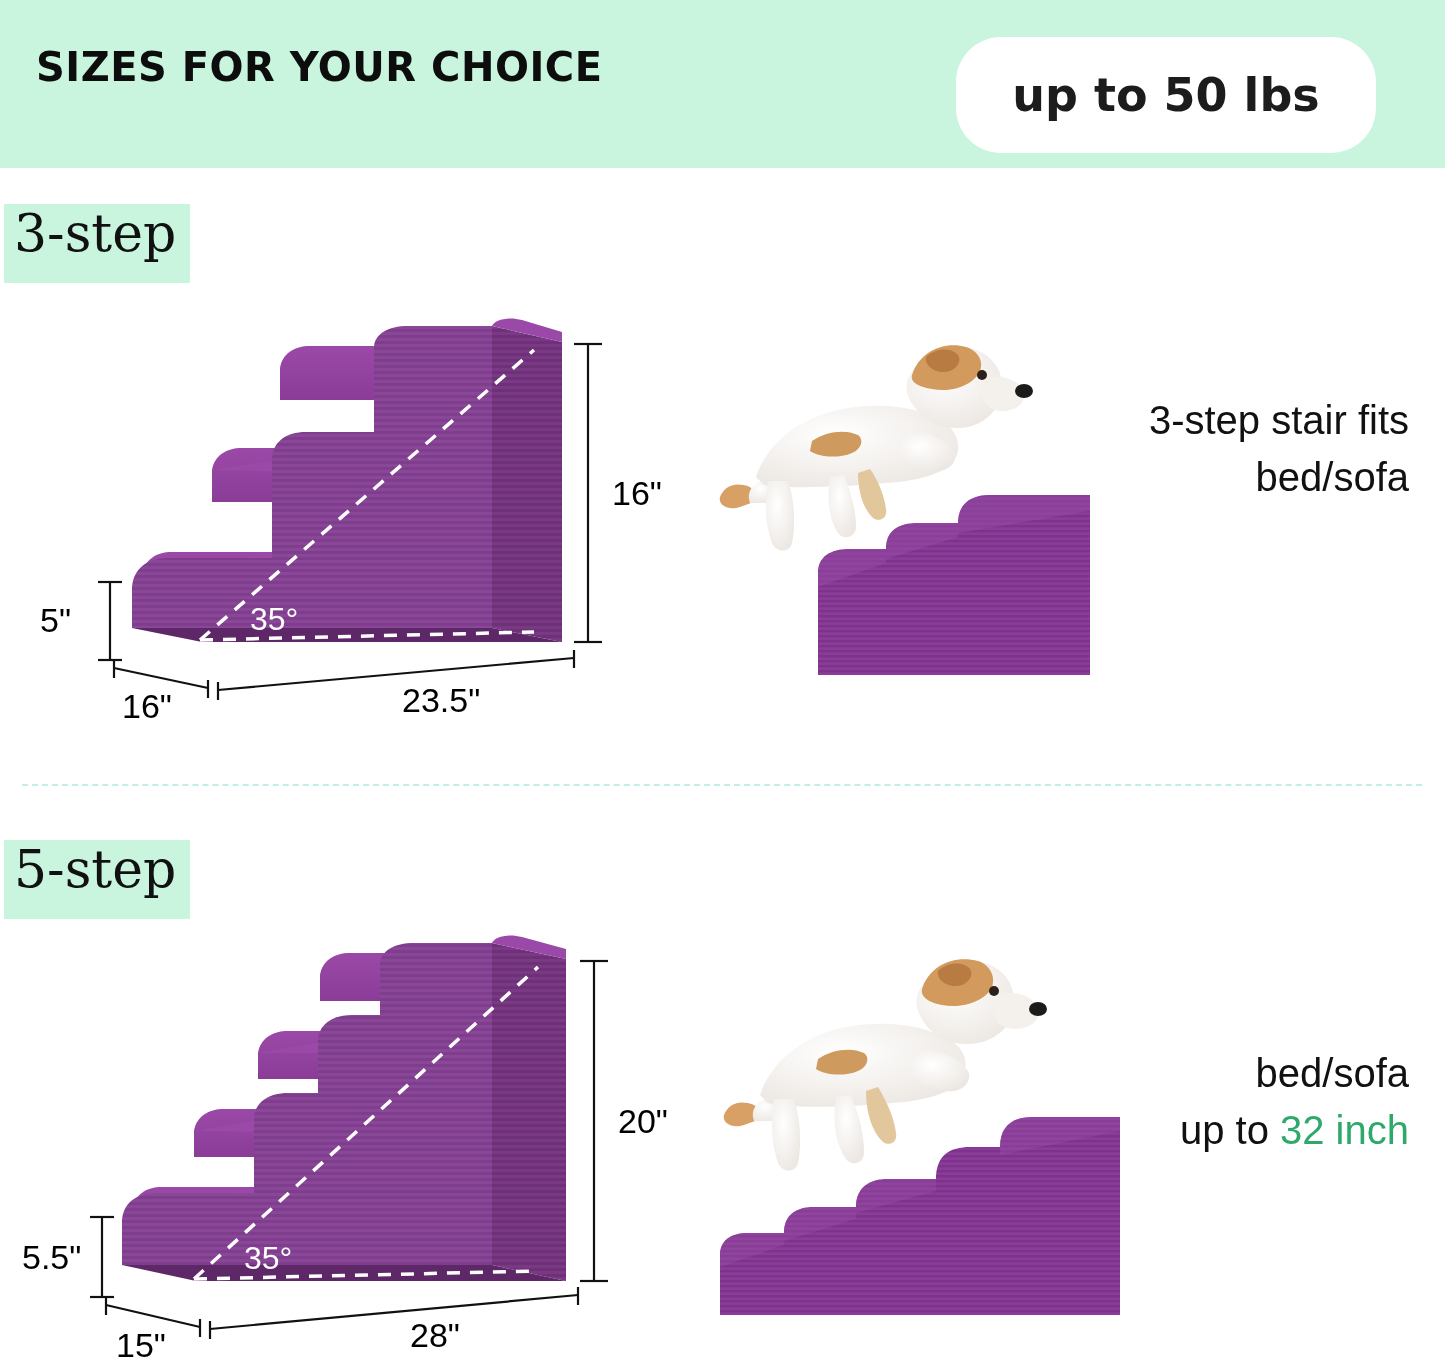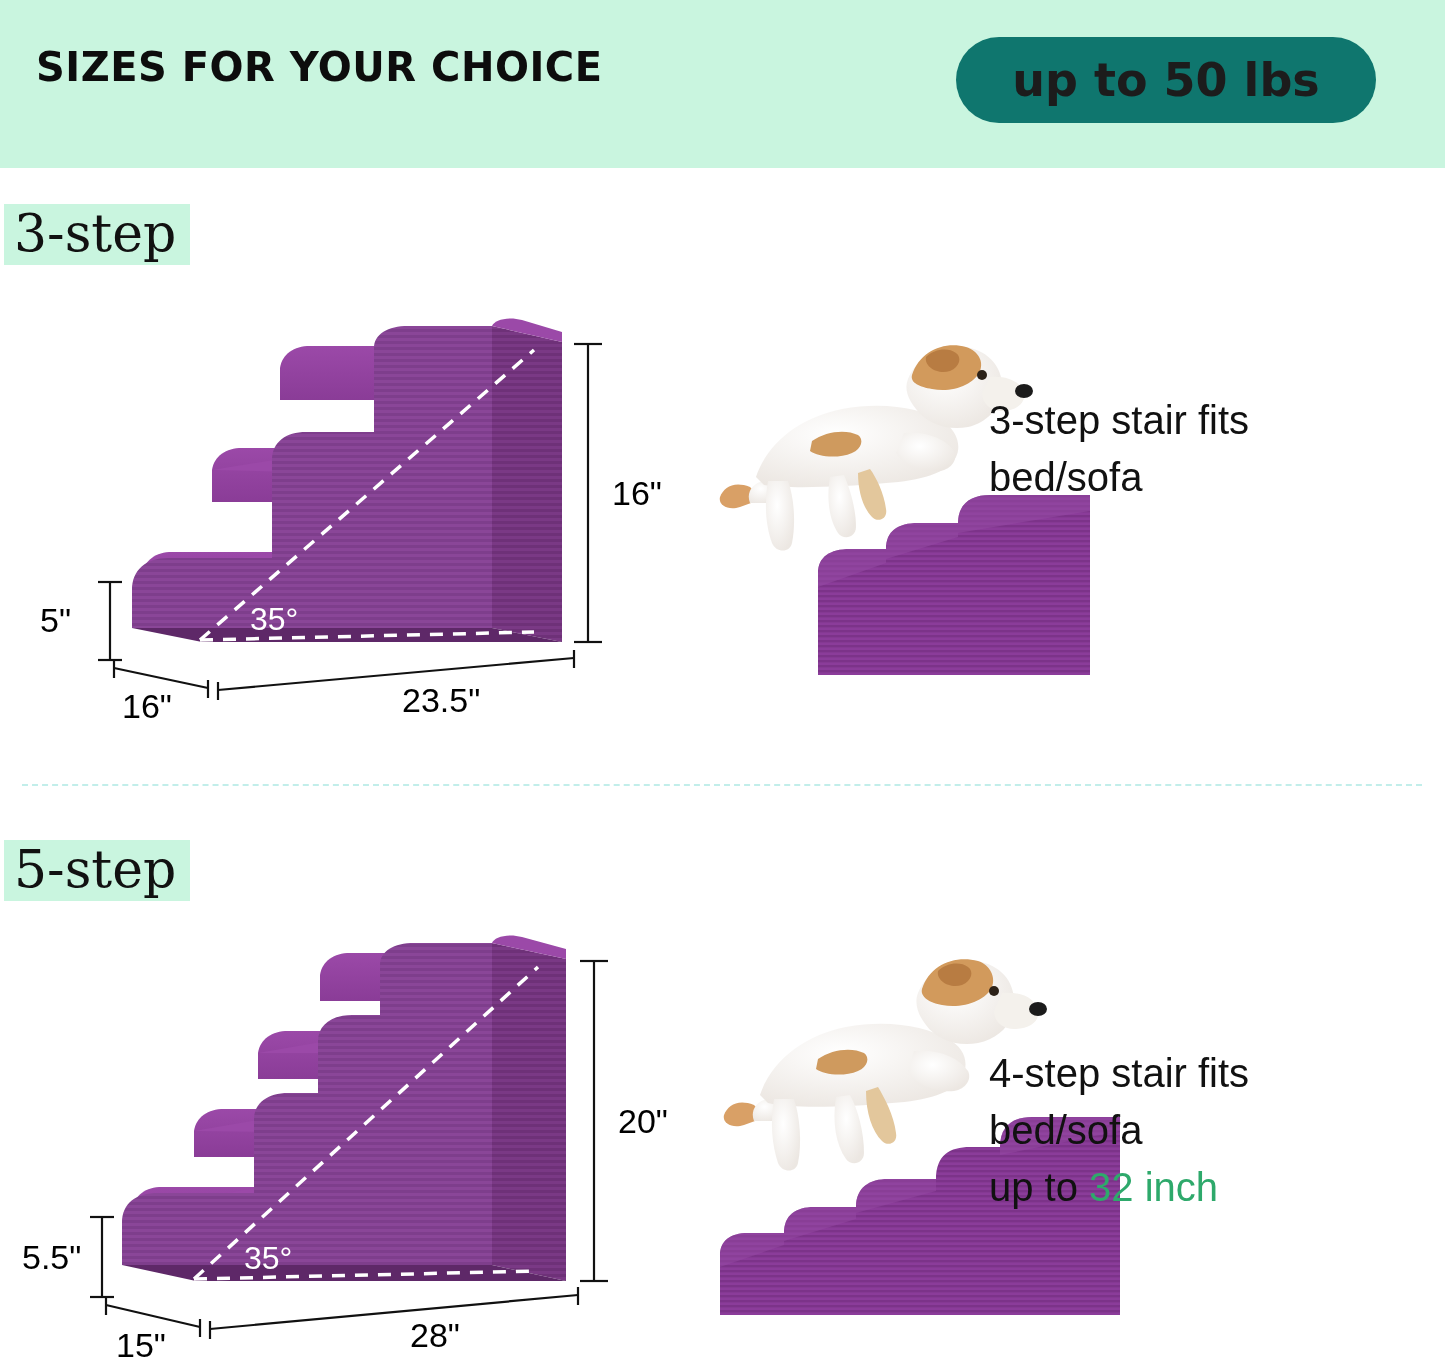--- a/index.html
+++ b/index.html
@@ -19,37 +19,37 @@
   }
   .header-title {
     position:absolute; left:36px; top:44px;
     font-family:"DejaVu Sans", sans-serif;
     font-size:40px; font-weight:bold; letter-spacing:0.5px;
     color:#0d0d0d; white-space:nowrap;
     transform:scaleX(1.0);
   }
   .weight-badge {
     position:absolute; left:956px; top:37px;
-    width:420px; height:86px;
-    background:#0f766e; border-radius:45px;
+    width:420px; height:116px;
+    background:#ffffff; border-radius:45px;
     display:flex; align-items:center; justify-content:center;
   }
   .weight-badge-text {
     font-family:"DejaVu Sans", sans-serif;
     font-size:46px; font-weight:bold; color:#1c1c1c;
     white-space:nowrap;
   }
 
   
   .step-tag {
     position:absolute;
     background:#c9f5df;
     font-family:"DejaVu Serif", serif;
     font-size:52px; color:#111111;
-    padding:2px 14px 4px 10px;
+    padding:2px 14px 22px 10px;
     line-height:1.05;
     white-space:nowrap;
   }
   .tag-3step { left:4px; top:204px; }
   .tag-4step { left:4px; top:840px; }
 
   
   .section-divider {
     position:absolute; left:22px; top:784px; width:1400px; height:0;
     border-top:2px dashed #c2eeea;
@@ -58,21 +58,21 @@
   
   .section { position:absolute; left:0; width:1445px; }
   .sec-3 { top:300px; height:460px; }
   .sec-4 { top:925px; height:440px; }
 
   .diagram-wrap { position:absolute; }
   .photo-wrap { position:absolute; }
 
   .desc-block {
     position:absolute;
-    text-align:left;
+    text-align:right;
     font-family:"Liberation Sans", sans-serif;
     font-size:40px; line-height:1.42; color:#111111;
     white-space:nowrap;
   }
   .desc-line { display:block; }
   .hl-green { color:#2ea96b; font-weight:500; }
 
   svg { display:block; overflow:visible; }
   .dimtext { font-family:"Liberation Sans", sans-serif; fill:#000000; }
   .dimwhite { font-family:"Liberation Sans", sans-serif; fill:#ffffff; }
@@ -387,17 +387,16 @@
         <path d="M302,68 C322,66 336,74 338,86
                  C340,96 330,104 314,104
                  C302,104 294,96 294,86 Z" fill="#f4f1ec"></path>
         <ellipse cx="338" cy="84" rx="9" ry="7" fill="#1b1b1b"></ellipse>
         <circle cx="294" cy="66" r="5" fill="#2b2118"></circle>
       </g>
     </svg>
   </div>
 
   <div class="desc-block" style="right:36px; top:120px; width:420px;">
-    <span class="desc-line">4-step stair fits</span>
     <span class="desc-line">bed/sofa</span>
     <span class="desc-line"><span>up to </span><span class="hl-green">32 inch</span></span>
   </div>
 </div>
 
 </body></html>

